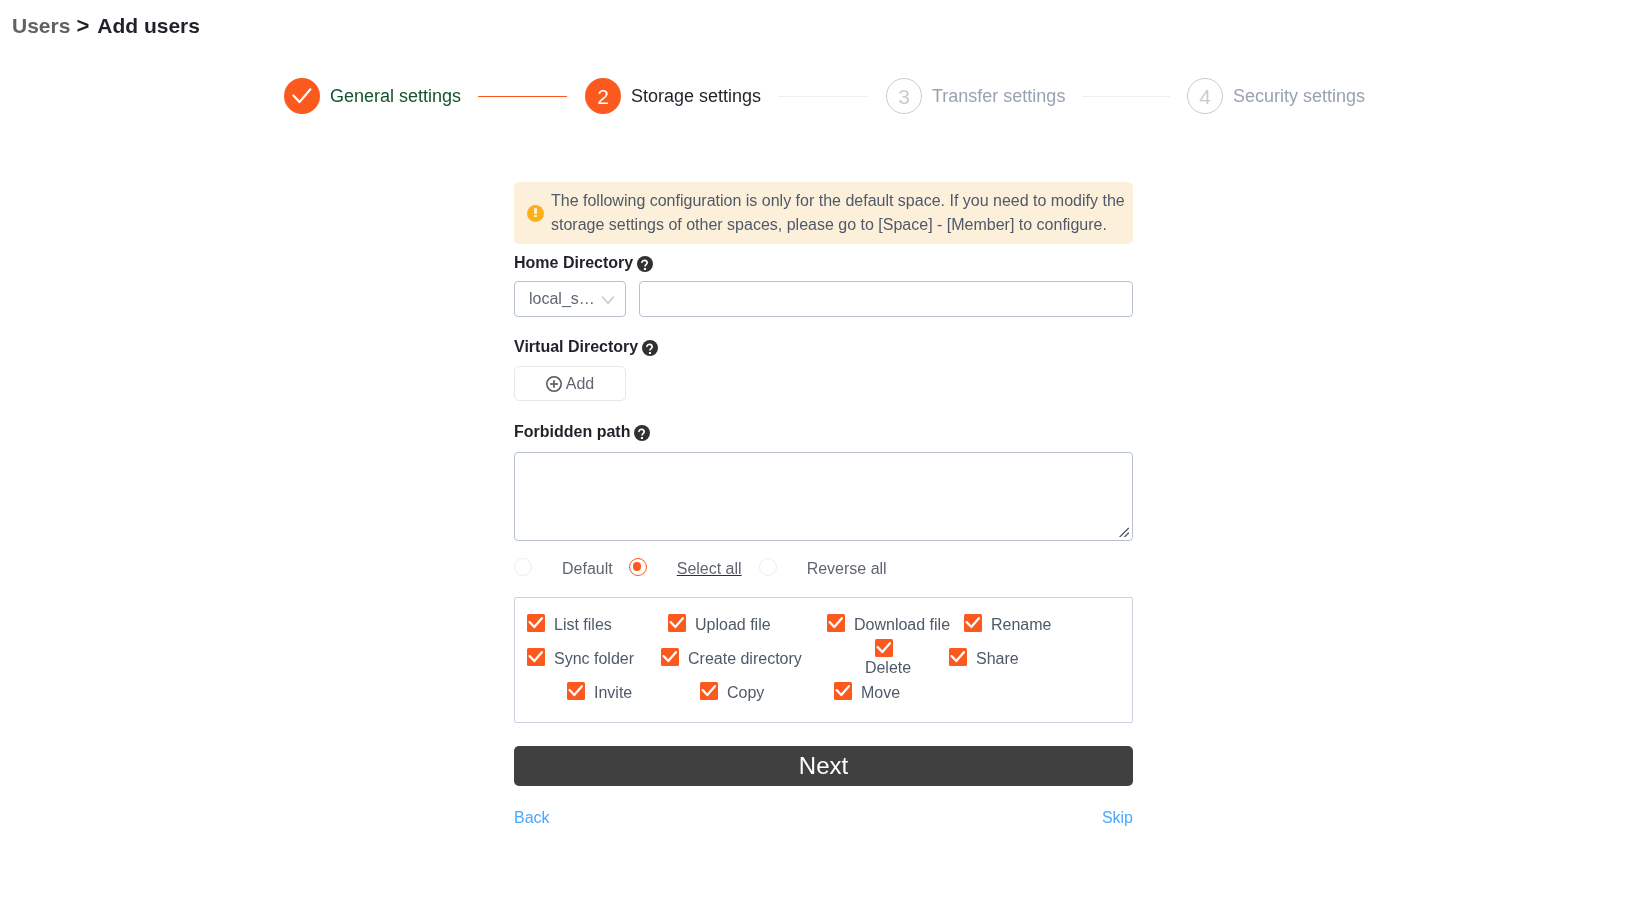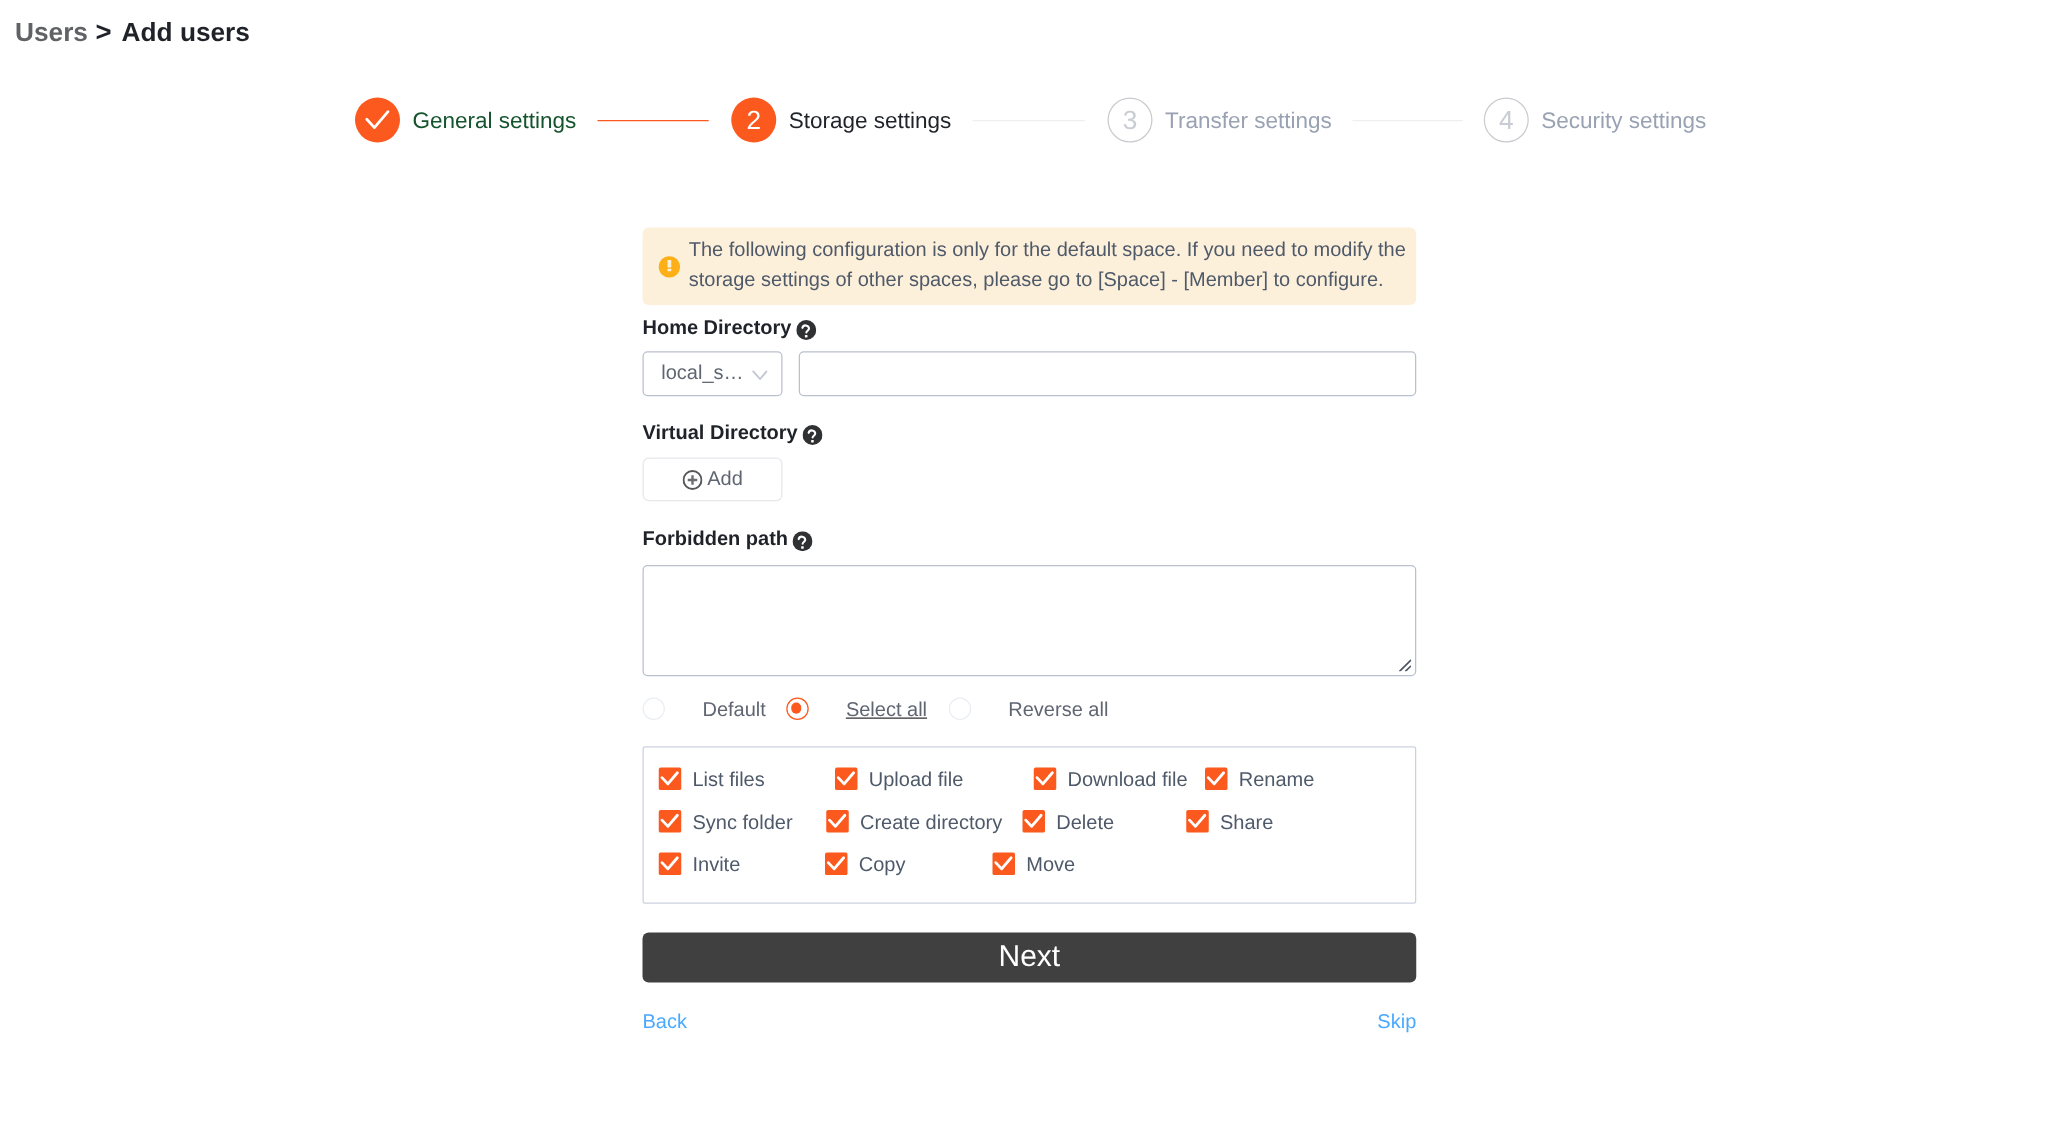--- a/index.html
+++ b/index.html
@@ -243,39 +243,39 @@
         <div class="plabel">Sync folder</div>
       </div>
       <div class="perm" style="width:157px;">
         <div class="cb">
             <svg width="18" height="18" viewBox="0 0 18 18">
               <path d="M2.6 8.1 L7.3 13.1 L14.9 4.2" fill="none" stroke="#ffffff" stroke-width="2.25" stroke-linecap="round" stroke-linejoin="round"></path>
             </svg>
           </div>
         <div class="plabel">Create directory</div>
       </div>
-      <div class="perm" style="width:131px;">
+      <div class="perm" style="width:131px;flex-direction:column;">
         <div class="cb">
             <svg width="18" height="18" viewBox="0 0 18 18">
               <path d="M2.6 8.1 L7.3 13.1 L14.9 4.2" fill="none" stroke="#ffffff" stroke-width="2.25" stroke-linecap="round" stroke-linejoin="round"></path>
             </svg>
           </div>
         <div class="plabel">Delete</div>
       </div>
       <div class="perm">
         <div class="cb">
             <svg width="18" height="18" viewBox="0 0 18 18">
               <path d="M2.6 8.1 L7.3 13.1 L14.9 4.2" fill="none" stroke="#ffffff" stroke-width="2.25" stroke-linecap="round" stroke-linejoin="round"></path>
             </svg>
           </div>
         <div class="plabel">Share</div>
       </div>
     </div>
     <div class="permrow">
-      <div class="perm" style="width:133px;">
+      <div class="perm" style="width:133px;margin-left:40px;">
         <div class="cb">
             <svg width="18" height="18" viewBox="0 0 18 18">
               <path d="M2.6 8.1 L7.3 13.1 L14.9 4.2" fill="none" stroke="#ffffff" stroke-width="2.25" stroke-linecap="round" stroke-linejoin="round"></path>
             </svg>
           </div>
         <div class="plabel">Invite</div>
       </div>
       <div class="perm" style="width:134px;">
         <div class="cb">
             <svg width="18" height="18" viewBox="0 0 18 18">

